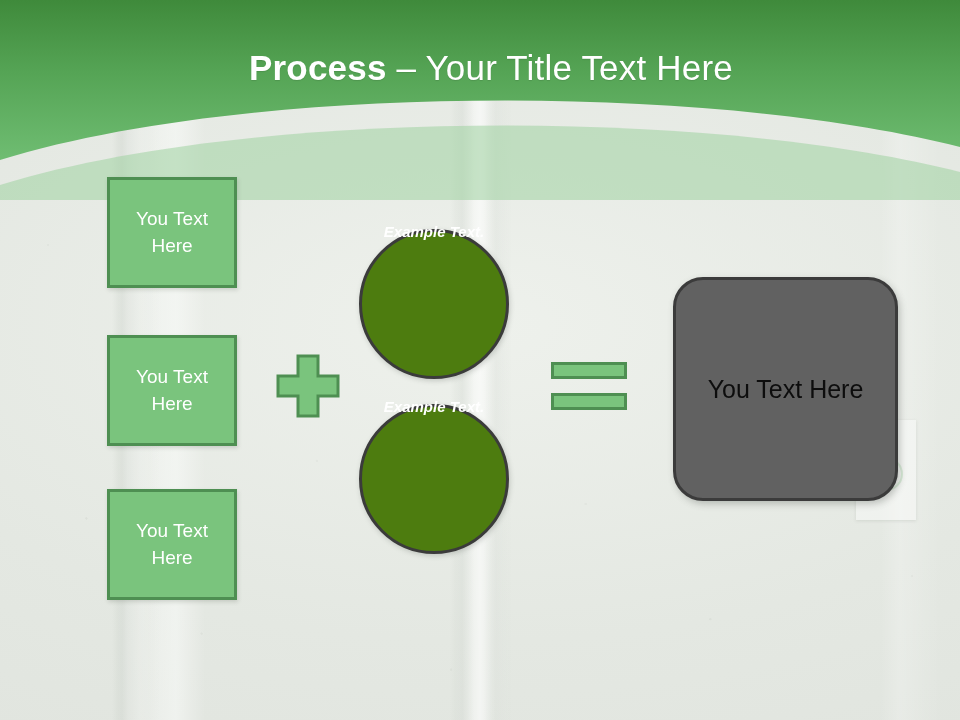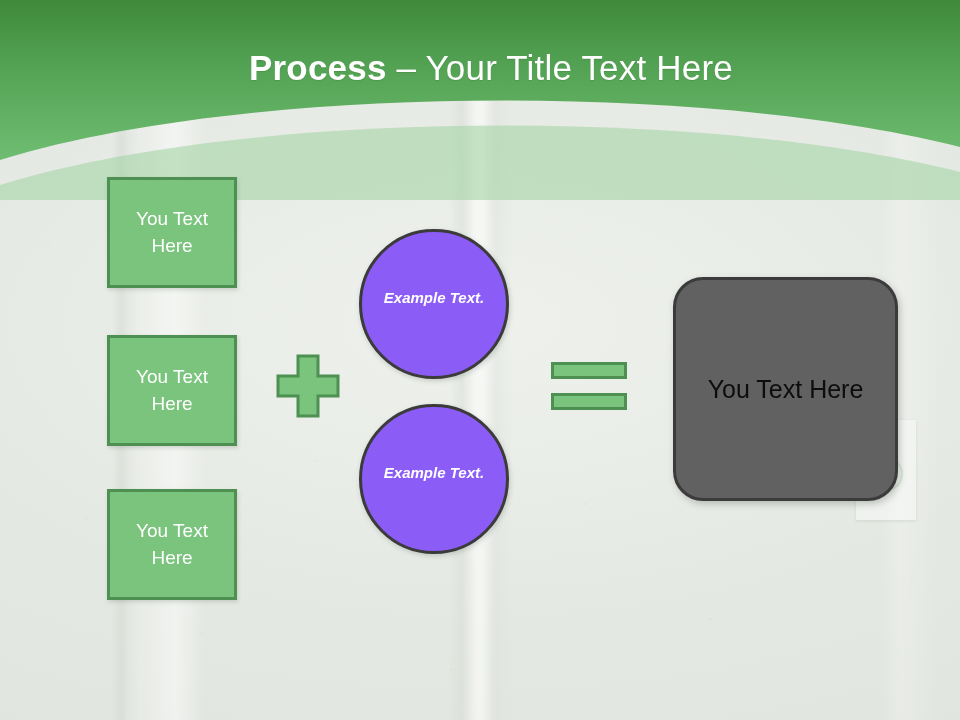--- a/index.html
+++ b/index.html
@@ -165,25 +165,24 @@
     height: 64px;
   }
   .plus-sign svg { display: block; }
 
   
   .gray-circle {
     position: absolute;
     width: 150px;
     height: 150px;
     border-radius: 50%;
-    background: #8b5cf6;
+    background: #4d7c0f;
     border: 3px solid #3b3b3b;
     box-sizing: border-box;
     display: flex;
-    align-items: center;
     justify-content: center;
     box-shadow: 1px 2px 5px rgba(80,88,78,.25);
   }
   .gray-circle span {
     display: block;
     color: #ffffff;
     font-weight: bold;
     font-style: italic;
     font-size: 15px;
     line-height: 1.55;

